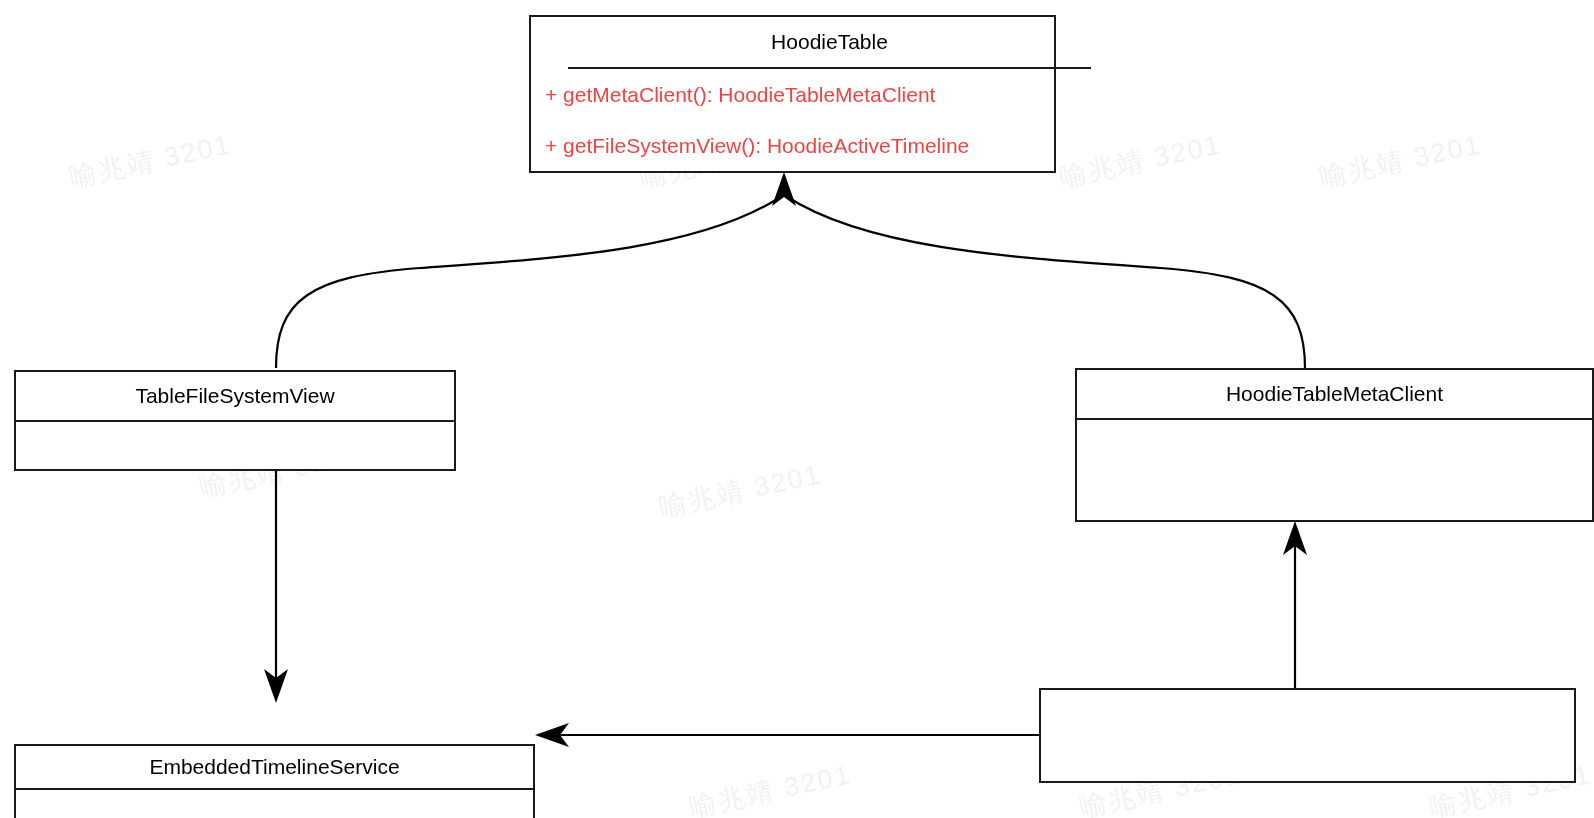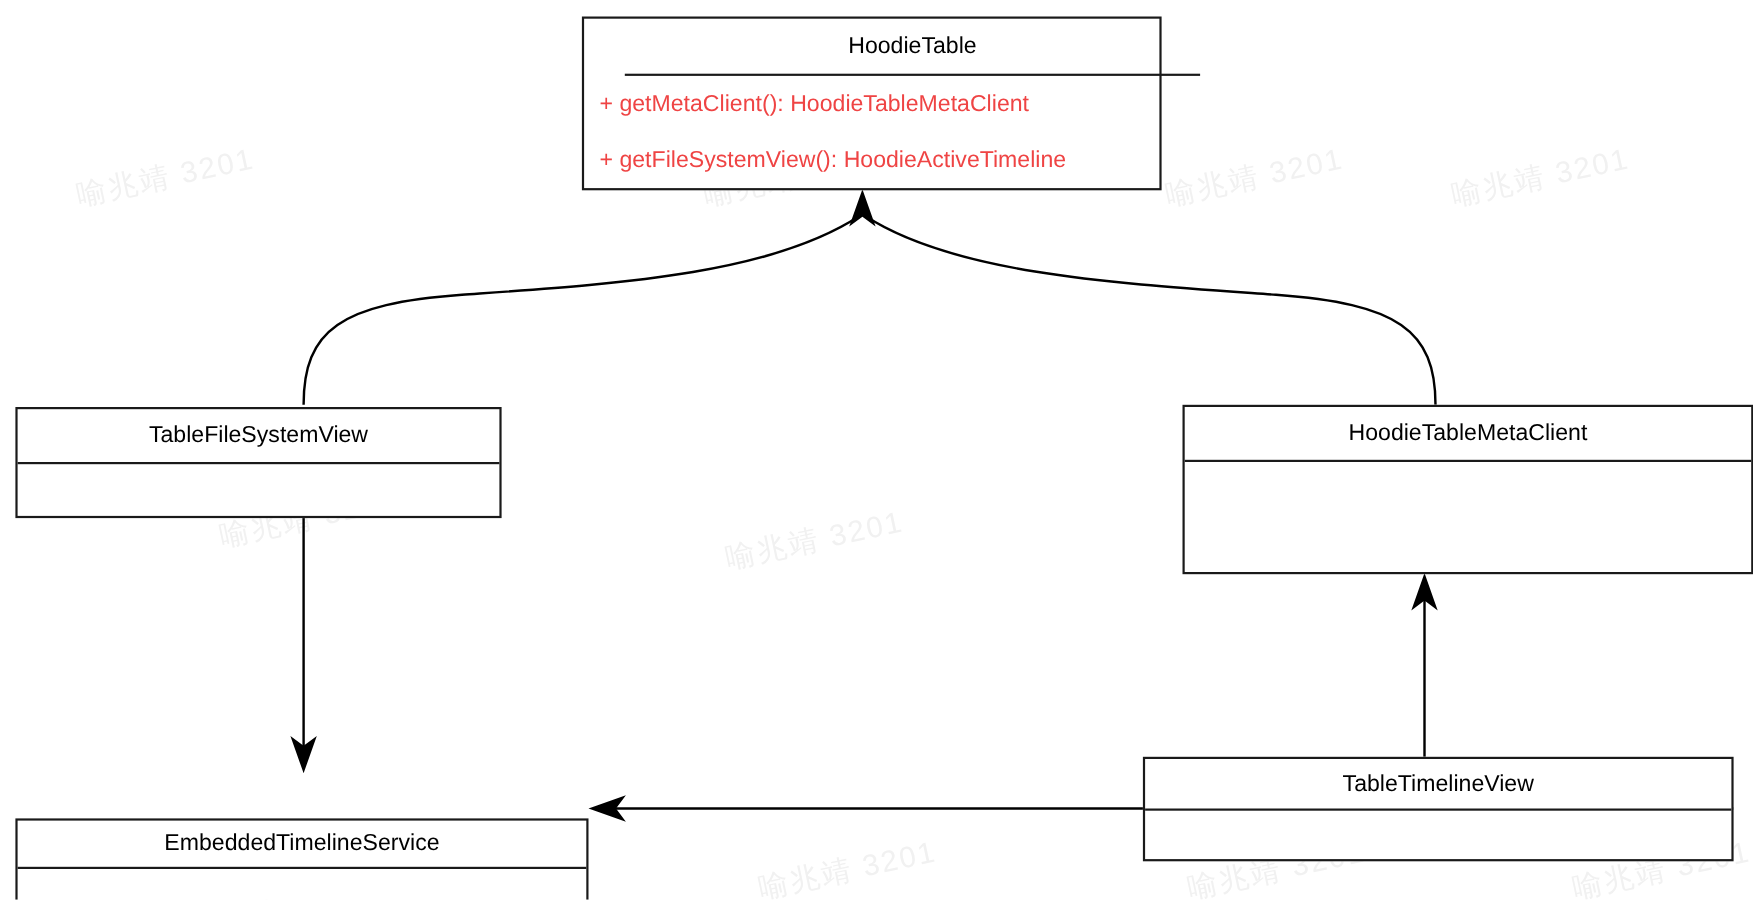--- a/index.html
+++ b/index.html
@@ -162,17 +162,16 @@
     <div class="uml-members">
     </div>
   </div>
 
   <div class="uml-class" id="box-embedded-timeline-service">
     <div class="uml-name">EmbeddedTimelineService</div>
     <div class="uml-members empty"></div>
   </div>
 
   <div class="uml-class" id="box-table-timeline-view">
-    <div class="uml-name">TableTimelineView</div>
     <div class="uml-members empty"></div>
   </div>
 
 </div>
 
 </body></html>

